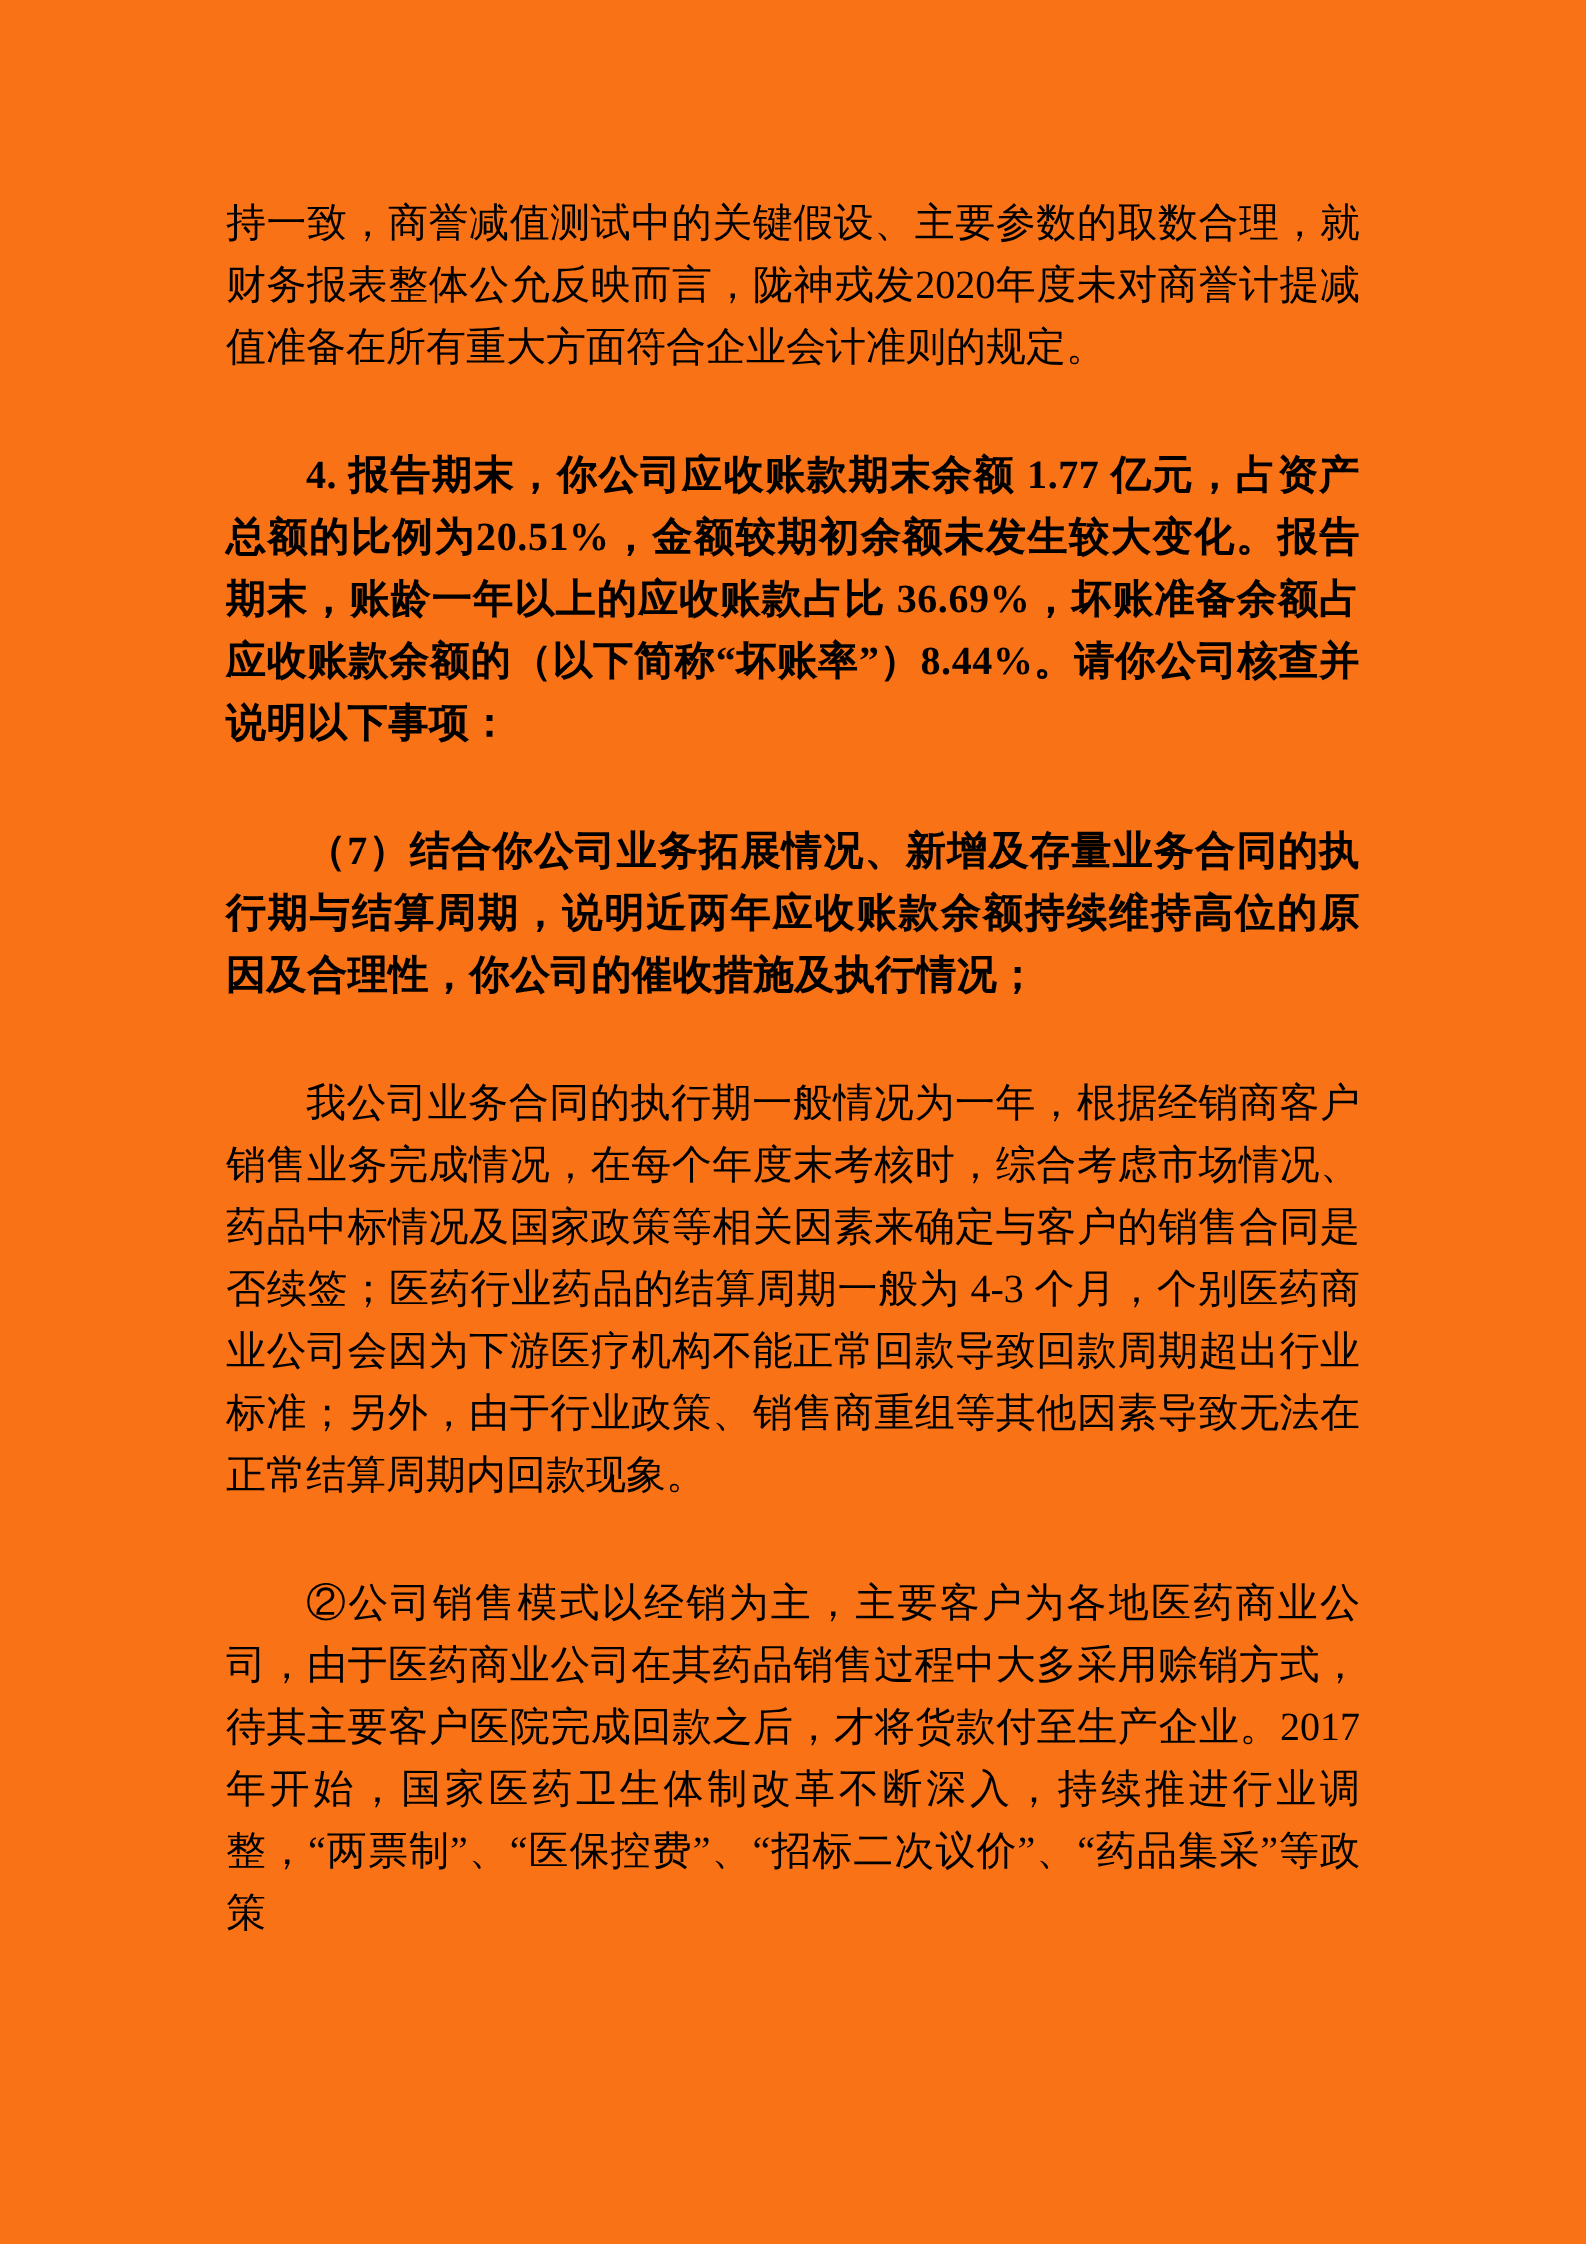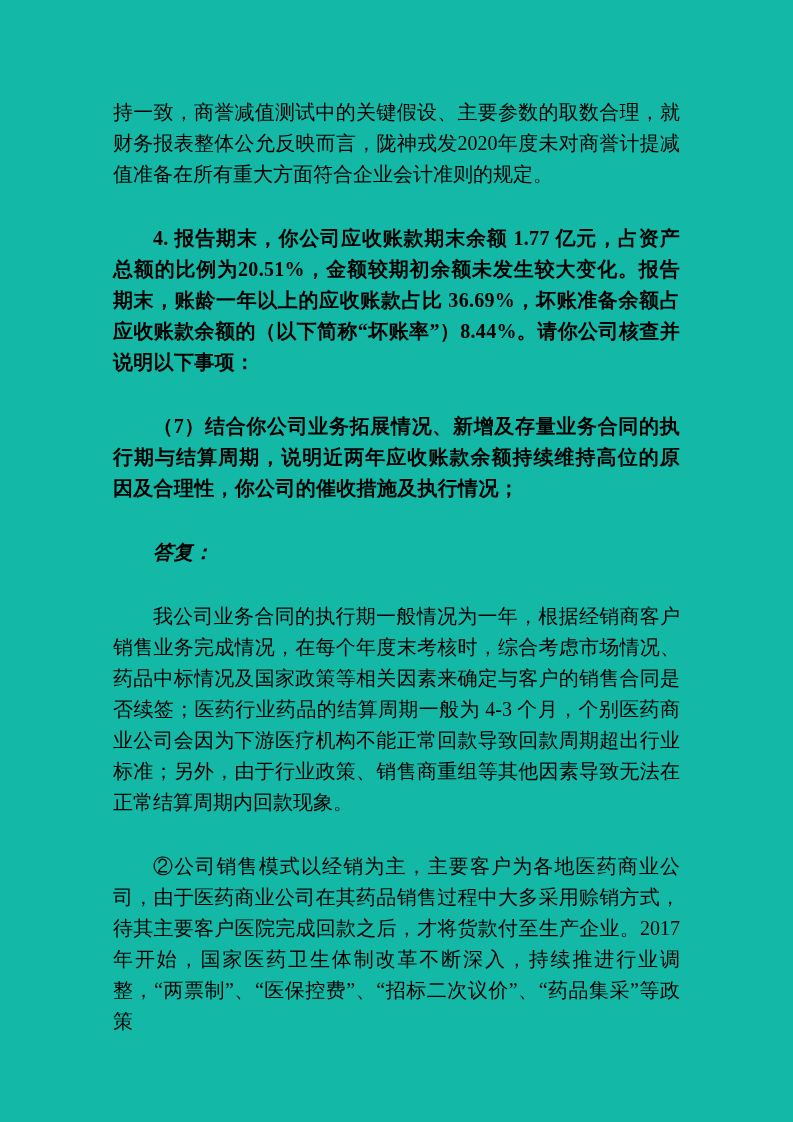--- a/index.html
+++ b/index.html
@@ -5,21 +5,21 @@
   html, body {
     margin: 0;
     padding: 0;
     background: #ffffff;
   }
   .page {
     position: relative;
     width: 793px;
     height: 1122px;
     margin: 0 auto;
-    background: #14b8a6;
+    background: #f97316;
     box-sizing: border-box;
     padding: 97px 113px 0 113px;
     font-family: "Liberation Serif", "DejaVu Serif", serif;
     font-size: 20px;
     line-height: 31px;
     color: #000000;
     overflow: hidden;
   }
   .para {
     margin: 0 0 9px 0;
@@ -47,19 +47,18 @@
 </head>
 <body>
 
 <div class="page">
   <p class="para no-indent">持一致，商誉减值测试中的关键假设、主要参数的取数合理，就财务报表整体公允反映而言，陇神戎发2020年度未对商誉计提减值准备在所有重大方面符合企业会计准则的规定。</p>
 
   <p class="para indent bold">4. 报告期末，你公司应收账款期末余额 1.77 亿元，占资产总额的比例为20.51%，金额较期初余额未发生较大变化。报告期末，账龄一年以上的应收账款占比 36.69%，坏账准备余额占应收账款余额的（以下简称“坏账率”）8.44%。请你公司核查并说明以下事项：</p>
 
   <p class="para indent bold">（7）结合你公司业务拓展情况、新增及存量业务合同的执行期与结算周期，说明近两年应收账款余额持续维持高位的原因及合理性，你公司的催收措施及执行情况；</p>
 
-  <p class="para indent reply-label">答复：</p>
 
 
   <p class="para indent">我公司业务合同的执行期一般情况为一年，根据经销商客户销售业务完成情况，在每个年度末考核时，综合考虑市场情况、药品中标情况及国家政策等相关因素来确定与客户的销售合同是否续签；医药行业药品的结算周期一般为 4-3 个月，个别医药商业公司会因为下游医疗机构不能正常回款导致回款周期超出行业标准；另外，由于行业政策、销售商重组等其他因素导致无法在正常结算周期内回款现象。</p>
 
   <p class="para indent">②公司销售模式以经销为主，主要客户为各地医药商业公司，由于医药商业公司在其药品销售过程中大多采用赊销方式，待其主要客户医院完成回款之后，才将货款付至生产企业。2017 年开始，国家医药卫生体制改革不断深入，持续推进行业调整，“两票制”、“医保控费”、“招标二次议价”、“药品集采”等政策</p>
 </div>
 
 </body></html>

